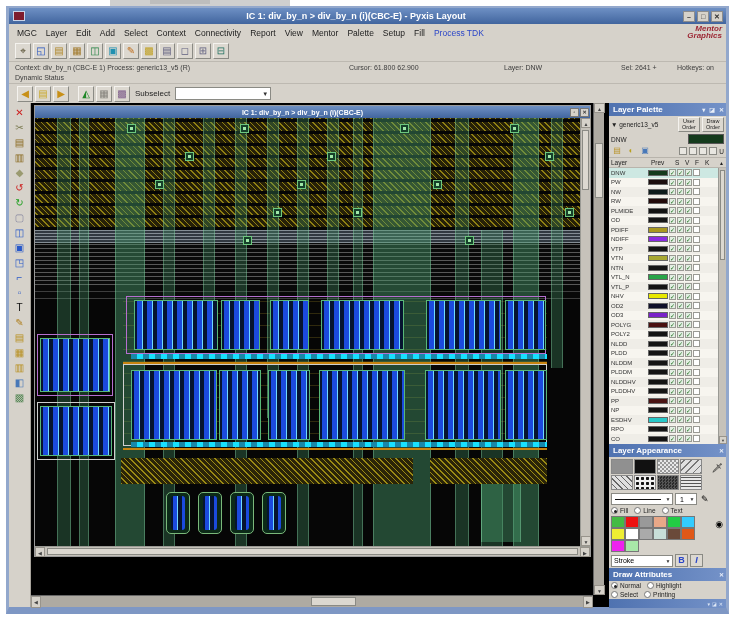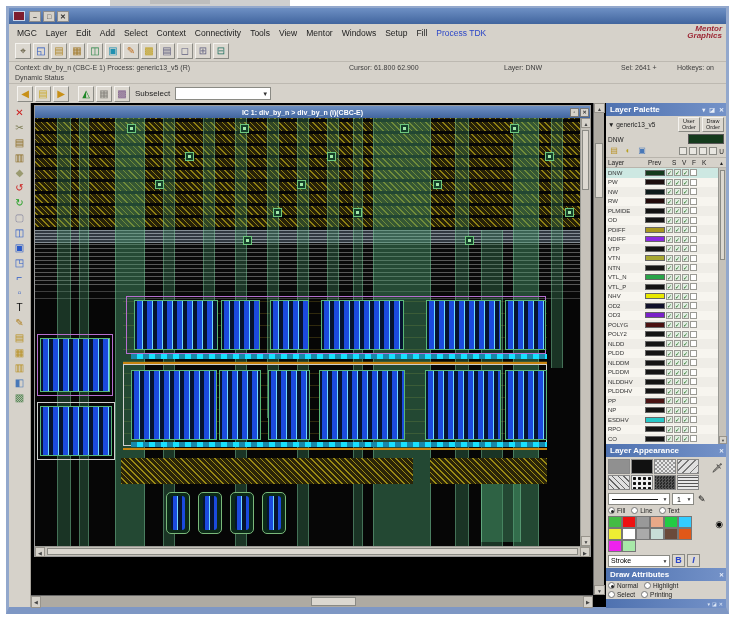--- a/index.html
+++ b/index.html
@@ -79,21 +79,21 @@
   
   .sb{background:#c6c2ba;}
   .sbv{width:10px;flex:0 0 auto;position:relative;border-left:1px solid #9a9a94;}
   .sbh{height:10px;position:relative;border-top:1px solid #9a9a94;flex:0 0 auto;}
   .sbarr{position:absolute;width:10px;height:10px;font-size:5px;line-height:10px;text-align:center;color:#444;
          background:#d6d2ca;border:1px solid #98948c;}
   .sbthumb{position:absolute;background:#dcd8d0;border:1px solid #8a8a84;}
   .mdivs{position:absolute;right:0;top:0;width:11px;bottom:12px;background:#aeaaa2;border-left:1px solid #666;}
   .mdihs{position:absolute;left:0;right:11px;bottom:0;height:12px;background:#aeaaa2;border-top:1px solid #666;}
   
-  .dock{width:122px;background:#d6d2ca;border-left:2px solid #000000;display:flex;flex-direction:column;flex:0 0 auto;}
+  .dock{width:122px;background:#d6d2ca;border-left:5px solid #000000;display:flex;flex-direction:column;flex:0 0 auto;}
   .ptitle{height:13px;background:linear-gradient(90deg,#4f72b0,#7492c8);color:#fff;font-size:8px;font-weight:bold;
           display:flex;align-items:center;padding-left:4px;flex:0 0 auto;}
   .ptitle .sp{flex:1;}
   .pticon{font-size:6px;color:#e8eef8;padding:0 2px;}
   .lp-row{display:flex;align-items:center;padding:1px 2px;gap:2px;flex:0 0 auto;}
   .lp-proc{font-size:6.5px;color:#222;white-space:nowrap;}
   .ordbtn{font-size:5.5px;line-height:5.5px;text-align:center;color:#222;background:#dcd8d0;
           border:1px solid;border-color:#f4f2ee #8a8a84 #8a8a84 #f4f2ee;padding:1px 3px;}
   .active-sw{width:36px;height:10px;background:#143a1c;border:1px solid #555;margin-left:auto;}
   .mini-icon{width:12px;height:10px;font-size:8px;line-height:9px;text-align:center;}
@@ -147,39 +147,40 @@
 <body>
 
 <div id="stage">
   <div class="frag" style="left:110px;top:0;width:180px;height:6px"></div>
   <div class="frag" style="left:150px;top:0;width:60px;height:4px;background:#bdbdbd"></div>
 
   <div id="app">
 
     <div class="titlebar">
       <span class="wicon"></span>
+      <span class="ttext">IC 1: div_by_n &gt; div_by_n (i)(CBC-E) - Pyxis Layout</span>
       <span class="winbtns">
         <span class="winbtn">–</span>
         <span class="winbtn">□</span>
         <span class="winbtn">✕</span>
       </span>
     </div>
 
     <div class="menubar">
       <span class="menu-item">MGC</span>
         <span class="menu-item">Layer</span>
         <span class="menu-item">Edit</span>
         <span class="menu-item">Add</span>
         <span class="menu-item">Select</span>
         <span class="menu-item">Context</span>
         <span class="menu-item">Connectivity</span>
-        <span class="menu-item">Tools</span>
+        <span class="menu-item">Report</span>
         <span class="menu-item">View</span>
         <span class="menu-item">Mentor</span>
-        <span class="menu-item">Windows</span>
+        <span class="menu-item">Palette</span>
         <span class="menu-item">Setup</span>
         <span class="menu-item">Fill</span>
         <span class="menu-item accent">Process TDK</span>
         <span class="logo">
         <span>Mentor</span><br><span>Graphics</span>
       </span>
     </div>
 
     <div class="toolbar1">
         <span class="tb-icon" style="color: rgb(80, 72, 42);">⌖</span>

